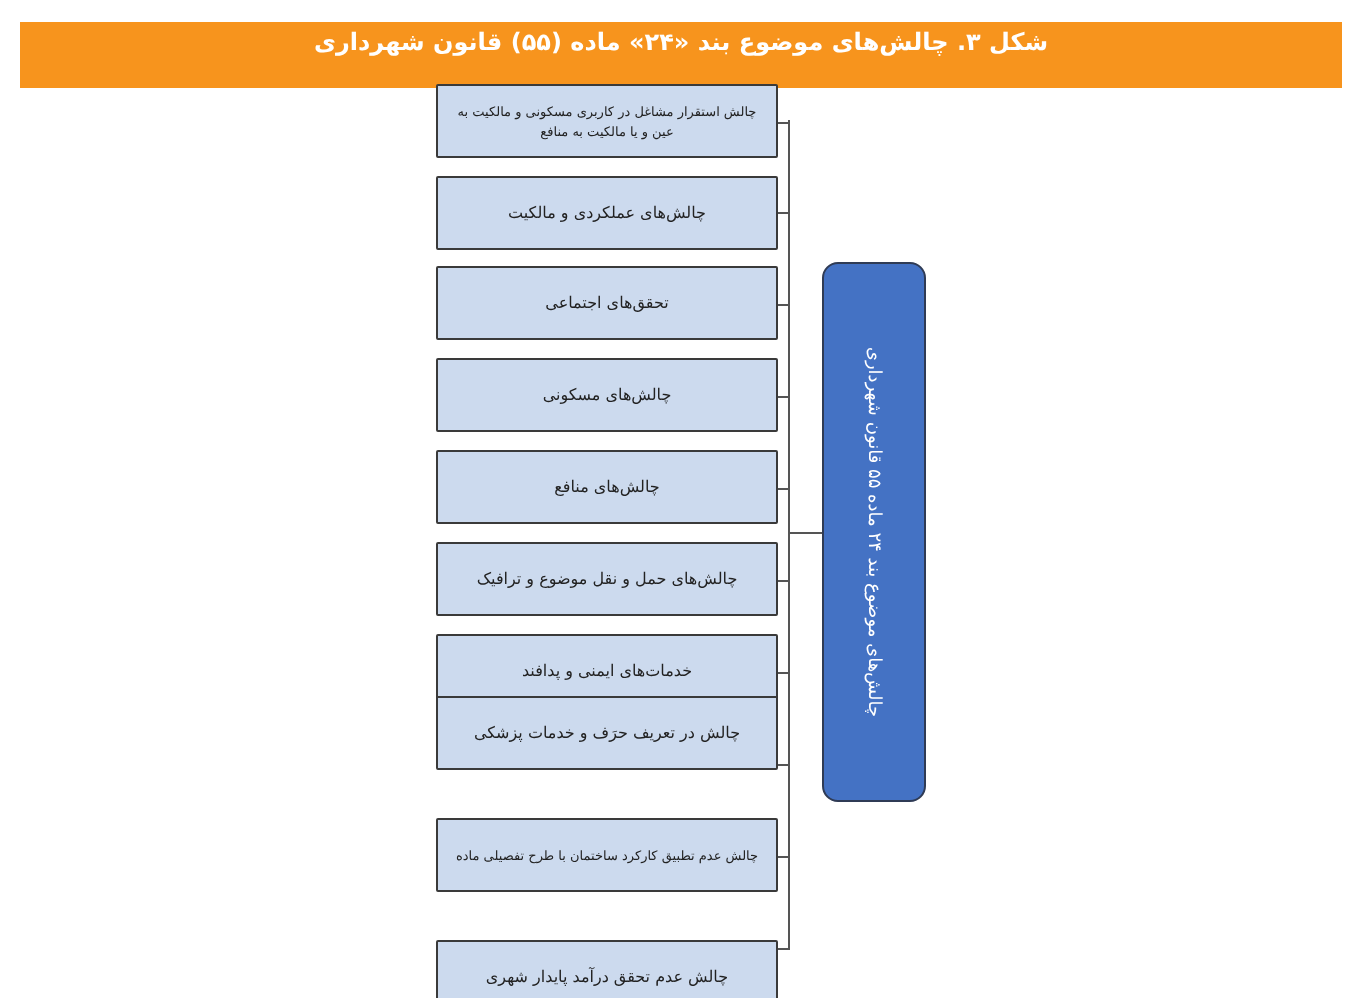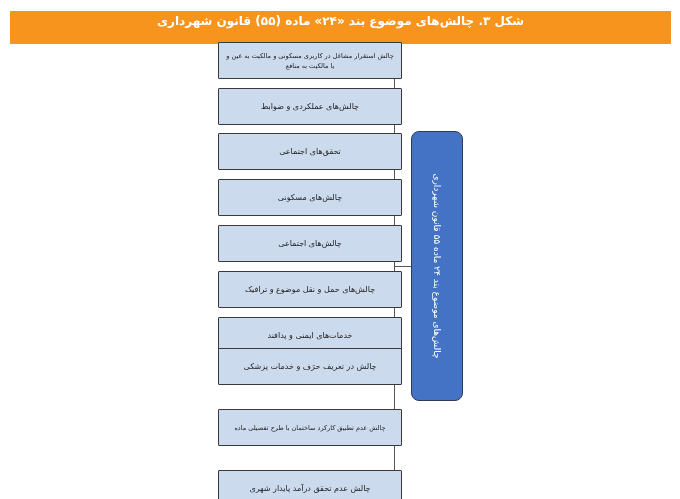--- a/index.html
+++ b/index.html
@@ -24,21 +24,21 @@
       color: #ffffff;
       font-weight: bold;
       font-size: 12px;
       line-height: 21px;
       text-align: center;
       direction: rtl;
     }
     .item-box {
       position: absolute;
       left: 218px;
-      width: 184px;
+      width: 171px;
       height: 37px;
       background: #ccdaee;
       border: 1px solid #3a3a3a;
       border-radius: 1px;
       box-sizing: border-box;
       display: flex;
       align-items: center;
       justify-content: center;
       text-align: center;
       direction: rtl;
@@ -109,24 +109,24 @@
 <div class="connector-h" style="top:152px"></div>
 <div class="connector-h" style="top:198px"></div>
 <div class="connector-h" style="top:244px"></div>
 <div class="connector-h" style="top:290px"></div>
 <div class="connector-h" style="top:336px"></div>
 <div class="connector-h" style="top:382px"></div>
 <div class="connector-h" style="top:428px"></div>
 <div class="connector-h" style="top:474px"></div>
 
 <div class="item-box small-text" style="top:42px">چالش استقرار مشاغل در کاربری مسکونی و مالکیت به عین و یا مالکیت به منافع</div>
-<div class="item-box" style="top:88px">چالش‌های عملکردی و ضوابط</div>
+<div class="item-box" style="top:88px">چالش‌های عملکردی و مالکیت</div>
 <div class="item-box" style="top:133px">تحقق‌های اجتماعی</div>
 <div class="item-box" style="top:179px">چالش‌های مسکونی</div>
-<div class="item-box" style="top:225px">چالش‌های اجتماعی</div>
+<div class="item-box" style="top:225px">چالش‌های منافع</div>
 <div class="item-box" style="top:271px">چالش‌های حمل و نقل موضوع و ترافیک</div>
 <div class="item-box" style="top:317px">خدمات‌های ایمنی و پدافند</div>
 <div class="item-box" style="top:348px">چالش در تعریف حرَف و خدمات پزشکی</div>
 <div class="item-box small-text" style="top:409px">چالش عدم تطبیق کارکرد ساختمان با طرح تفصیلی ماده</div>
 <div class="item-box" style="top:470px">چالش عدم تحقق درآمد پایدار شهری</div>
 
 <div class="main-box">
   <span class="main-box-label">چالش‌های موضوع بند ۲۴ ماده ۵۵ قانون شهرداری</span>
 </div>
 

